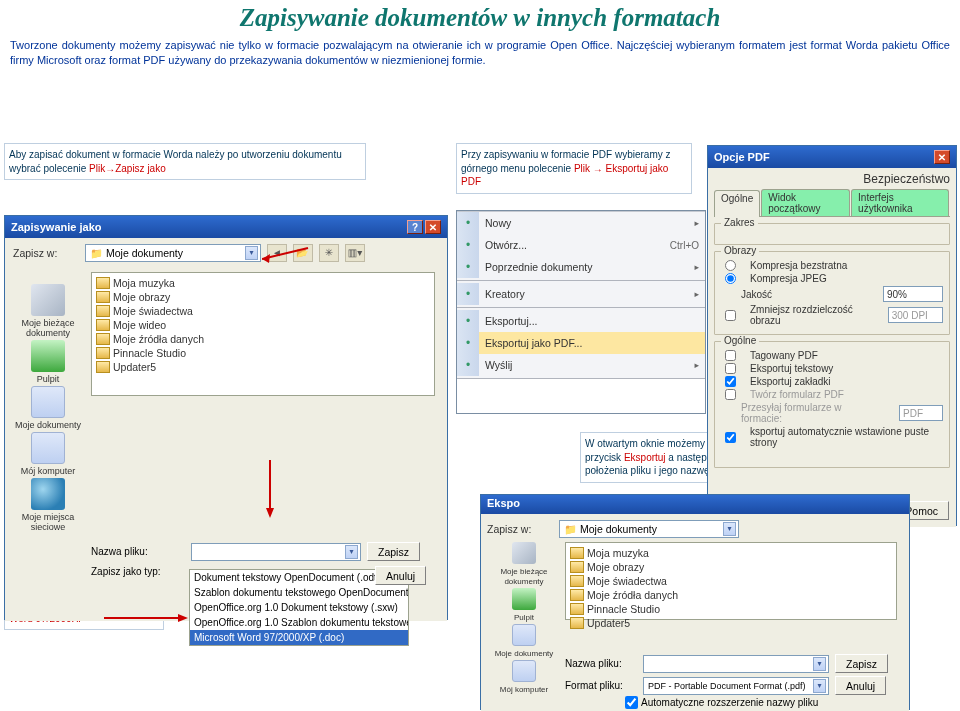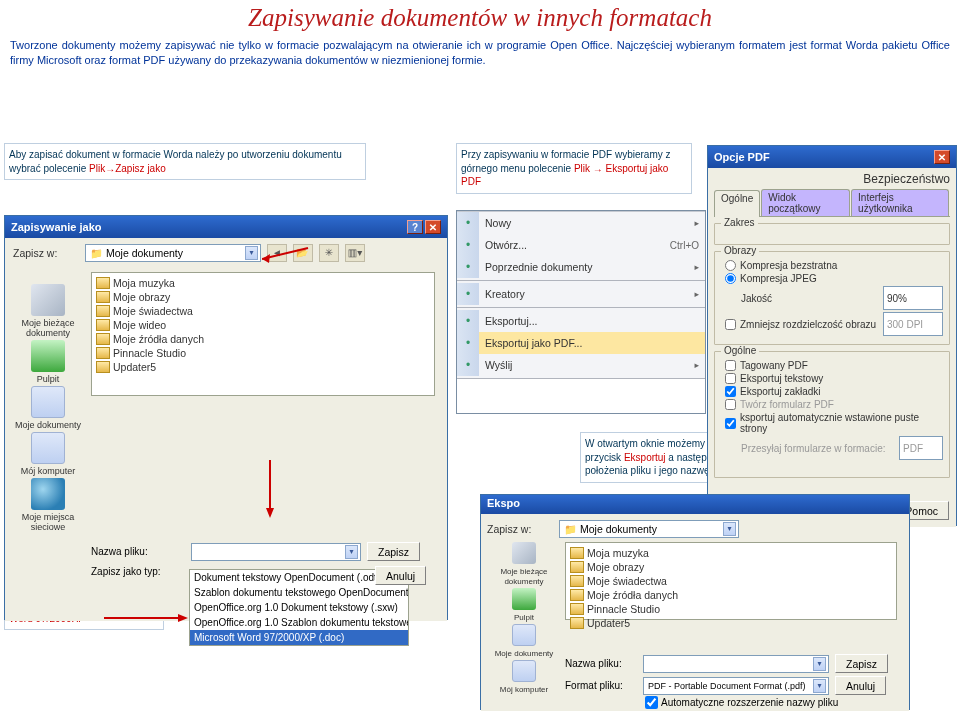--- a/index.html
+++ b/index.html
@@ -1,17 +1,17 @@
 <!DOCTYPE html>
 <html><head>
 <meta charset="utf-8">
 <style>
   *{box-sizing:border-box;margin:0;padding:0}
   body{font-family:Tahoma,Verdana,sans-serif;width:960px;height:711px;background:#fff;position:relative;font-size:10px;overflow:hidden}
-  .title{color:#b91c1c;font-size:25px;font-weight:normal;font-style:italic;text-align:center;padding:4px 0 6px 0;font-family:Georgia,serif}
+  .title{color:#0f766e;font-size:25px;font-weight:bold;font-style:italic;text-align:center;padding:4px 0 6px 0;font-family:Georgia,serif}
   .intro{color:#003399;font-size:11px;padding:0 10px 8px 10px;text-align:justify;line-height:1.4}
   .callout{background:#fff;border:1px solid #bfcfe0;font-size:10px;color:#003355;padding:4px;position:absolute;line-height:1.35}
   .red{color:#cc0000}
   
   .saveas{position:absolute;left:4px;top:215px;width:444px;height:405px;border:1px solid #3a6ea5}
   .saveas .tb{background:linear-gradient(to bottom,#2e6bcf,#1a4aa3);height:22px;color:#fff;font-weight:bold;font-size:11px;padding:4px 6px;display:flex;justify-content:space-between;align-items:center}
   .saveas .close{background:#d44a2a;color:#fff;width:16px;height:14px;text-align:center;font-size:10px;line-height:14px;border-top:1px solid #f5a08f;border-left:1px solid #f5a08f;border-right:1px solid #7a1f0d;border-bottom:1px solid #7a1f0d}
   .saveas .body{background:#efeee3;height:383px;padding:6px 8px;position:relative}
   .rowline{display:flex;align-items:center;gap:6px;margin-bottom:4px}
   .rowline label{color:#333;font-size:10.5px;white-space:nowrap}
@@ -41,28 +41,28 @@
   .appmenu .row.sep{border-top:1px solid #b0b4bd;height:0;margin:2px 0}
   .appmenu .row.sub{background:#fde7a1}
   .appmenu .row .accel{margin-left:auto;margin-right:6px;color:#666;font-size:10px}
   .appmenu .row .tri{margin-left:auto;margin-right:6px;color:#666;font-size:9px}
   
   .pdfopt{position:absolute;left:707px;top:145px;width:250px;height:381px;border:1px solid #3a6ea5}
   .pdfopt .tb{background:linear-gradient(to bottom,#2e6bcf,#1a4aa3);height:22px;color:#fff;font-weight:bold;font-size:11px;padding:4px 6px;display:flex;justify-content:space-between;align-items:center}
   .pdfopt .close{background:#d44a2a;color:#fff;width:16px;height:14px;text-align:center;font-size:10px;line-height:14px;border-top:1px solid #f5a08f;border-left:1px solid #f5a08f;border-right:1px solid #7a1f0d;border-bottom:1px solid #7a1f0d}
   .pdfopt .body{background:#efeee3;height:359px;padding:4px 6px;position:relative}
   .pdfopt .tabs{display:flex;gap:0;border-bottom:1px solid #9ca28e;margin-bottom:6px}
-  .tab{border:1px solid #9ca28e;border-bottom:none;background:#c4b5fd;padding:2px 6px;font-size:10px;color:#333;border-radius:3px 3px 0 0;margin-right:1px}
+  .tab{border:1px solid #9ca28e;border-bottom:none;background:#86efac;padding:2px 6px;font-size:10px;color:#333;border-radius:3px 3px 0 0;margin-right:1px}
   .tab.active{background:#efeee3;font-weight:normal;position:relative;top:1px}
   .grp{border:1px solid #c0bba6;border-radius:1px;padding:6px 6px 6px 6px;margin-bottom:6px;position:relative;background:#efeee3}
   .grp .gt{position:absolute;top:-7px;left:6px;background:#efeee3;padding:0 3px;font-size:10px;color:#333}
-  .opt{display:flex;align-items:center;gap:4px;font-size:10px;color:#333;margin:2px 0;padding-left:4px}
+  .opt{display:flex;align-items:center;gap:14px;font-size:10px;color:#333;margin:2px 0;padding-left:4px}
   .opt input[type=radio],.opt input[type=checkbox]{width:11px;height:11px}
   .opt.sub{padding-left:20px}
-  .fld{height:24px;border:1px solid #7f9db9;background:#fff;padding:0 3px;font-size:10px;display:inline-flex;align-items:center;margin-left:auto}
+  .fld{height:16px;border:1px solid #7f9db9;background:#fff;padding:0 3px;font-size:10px;display:inline-flex;align-items:center;margin-left:auto}
   .pdfopt .btnrow{position:absolute;bottom:7px;right:7px;display:flex;gap:6px}
   
   .expdlg{position:absolute;left:480px;top:494px;width:430px;height:216px;border:1px solid #3a6ea5}
   .expdlg .tb{background:linear-gradient(to bottom,#2e6bcf,#1a4aa3);height:19px;color:#fff;font-weight:bold;font-size:11px;padding:2px 6px}
   .expdlg .body{background:#efeee3;height:197px;padding:6px;position:relative}
   .expdlg .sidecol{top:28px}
   .expdlg .filepane{top:28px;left:84px;width:332px;height:78px}
   svg.arrow{position:absolute;pointer-events:none}
 </style>
 </head>
@@ -233,27 +233,27 @@
           <span>Eksportuj tekstowy</span>
         </div>
       <div class="opt">
           <input type="checkbox" checked="" style="">
           <span>Eksportuj zakładki</span>
         </div>
       <div class="opt">
           <input type="checkbox" style="">
           <span style="color:#999">Twórz formularz PDF</span>
         </div>
-      <div class="opt">
-          <input type="checkbox" checked="" style="">
-          <span>ksportuj automatycznie wstawione puste strony</span>
-        </div>
       <div class="opt sub">
           <span style="color:#999">Przesyłaj formularze w formacie:</span>
           <span class="fld" style="width:44px;color:#999">PDF</span>
+        </div>
+      <div class="opt">
+          <input type="checkbox" checked="" style="">
+          <span>ksportuj automatycznie wstawione puste strony</span>
         </div>
     </div>
     <div class="btnrow">
       <span class="btn">Eksportuj</span>
       <span class="btn">Anuluj</span>
       <span class="btn">Pomoc</span>
     </div>
   </div>
 </div>
 
@@ -291,21 +291,21 @@
       <span class="btn">Zapisz</span>
     </div>
     <div style="position:absolute;left:84px;top:162px;display:flex;align-items:center;gap:6px">
       <label style="width:72px">Format pliku:</label>
       <div class="combo" style="width:186px;flex:none">
           <span style="font-size:9px">PDF - Portable Document Format (.pdf)</span>
           <span class="arr">▾</span>
         </div>
       <span class="btn">Anuluj</span>
     </div>
-    <div style="position:absolute;left:164px;top:182px;font-size:10px;display:flex;align-items:center;gap:3px">
+    <div style="position:absolute;left:144px;top:182px;font-size:10px;display:flex;align-items:center;gap:3px">
         <input type="checkbox" checked="" style="">
         <span>Automatyczne rozszerzenie nazwy pliku</span>
       </div>
   </div>
 </div>
 
 <svg class="arrow" style="left:262px;top:245px;width:54px;height:18px">
     <line x1="0" y1="14" x2="46" y2="3" stroke="#cc0000" stroke-width="2"></line>
     <polygon points="0,14 8,9 7,18" fill="#cc0000"></polygon>
   </svg>

